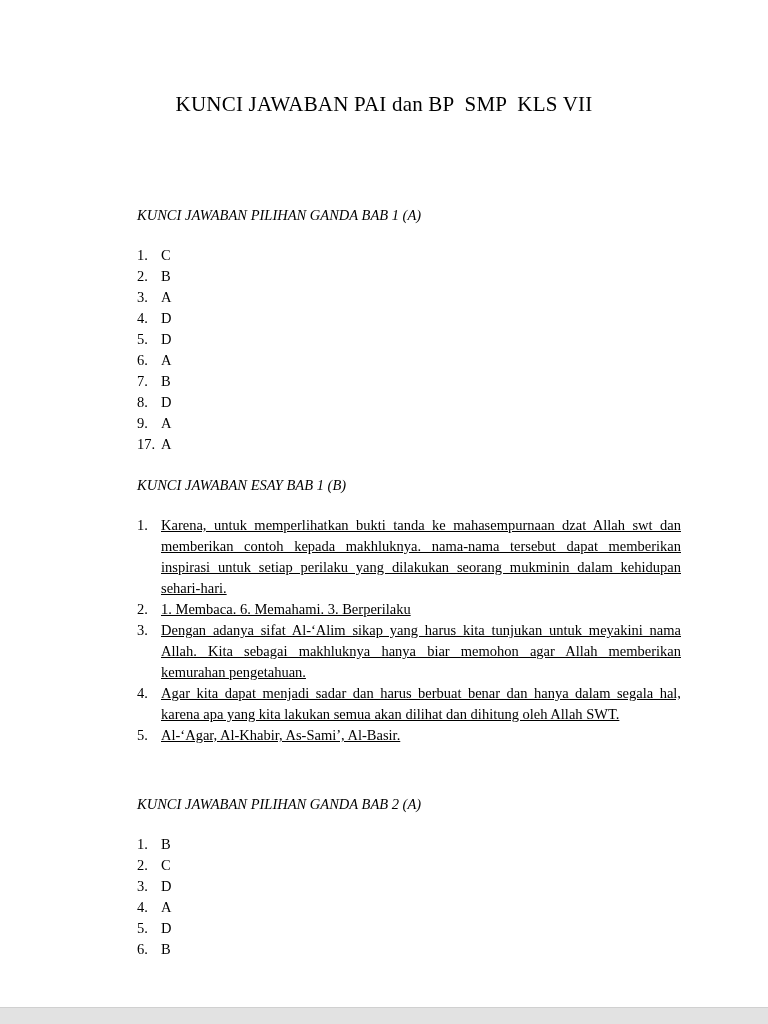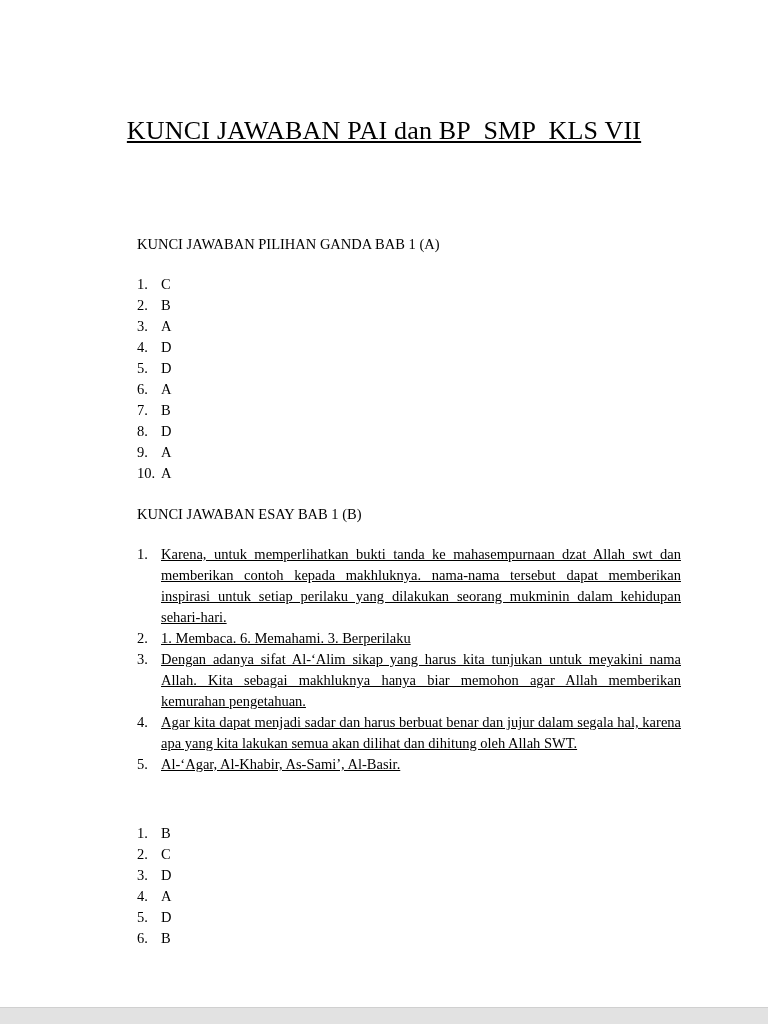--- a/index.html
+++ b/index.html
@@ -18,42 +18,42 @@
   .page {
     position: absolute;
     top: 0;
     left: 0;
     width: 768px;
     height: 1007px;
     background: #ffffff;
   }
 
   .title {
-    font-size: 26px;
+    font-size: 21px;
     font-weight: normal;
     text-align: center;
-    padding-top: 116px;
+    padding-top: 92px;
     white-space: pre-wrap;
     letter-spacing: 0.2px;
-    text-decoration: underline;
   }
 
   .content {
     margin: 88px 87px 0 137px;
     font-size: 14.5px;
     line-height: 21px;
   }
 
   .section { margin-bottom: 20px; }
   .section.essay { margin-bottom: 48px; }
 
   .section-heading {
     font-size: 14.5px;
     line-height: 21px;
     margin-bottom: 19px;
+    font-style: italic;
   }
 
   ol.item-list {
     list-style: none;
     margin: 0;
     padding: 0;
   }
 
   ol.item-list li {
     display: flex;
@@ -124,21 +124,21 @@
             </li>
             <li>
               <span class="num">8.</span>
               <span class="item-text">D</span>
             </li>
             <li>
               <span class="num">9.</span>
               <span class="item-text">A</span>
             </li>
             <li>
-              <span class="num">10.</span>
+              <span class="num">17.</span>
               <span class="item-text">A</span>
             </li>
           </ol>
         </div>
         <div class="section essay">
           <p class="section-heading">KUNCI JAWABAN ESAY BAB 1 (B)</p>
           <ol class="item-list essay">
             <li>
               <span class="num">1.</span>
               <span class="item-text">Karena, untuk memperlihatkan bukti tanda ke mahasempurnaan dzat Allah swt dan memberikan contoh kepada makhluknya. nama-nama tersebut dapat memberikan inspirasi untuk setiap perilaku yang dilakukan seorang mukminin dalam kehidupan sehari-hari.</span>
@@ -146,29 +146,30 @@
             <li>
               <span class="num">2.</span>
               <span class="item-text">1. Membaca. 6. Memahami. 3. Berperilaku</span>
             </li>
             <li>
               <span class="num">3.</span>
               <span class="item-text">Dengan adanya sifat Al-‘Alim sikap yang harus kita tunjukan untuk meyakini nama Allah. Kita sebagai makhluknya hanya biar memohon agar Allah memberikan kemurahan pengetahuan.</span>
             </li>
             <li>
               <span class="num">4.</span>
-              <span class="item-text">Agar kita dapat menjadi sadar dan harus berbuat benar dan jujur dalam segala hal, karena apa yang kita lakukan semua akan dilihat dan dihitung oleh Allah SWT.</span>
+              <span class="item-text">Agar kita dapat menjadi sadar dan harus berbuat benar dan hanya dalam segala hal, karena apa yang kita lakukan semua akan dilihat dan dihitung oleh Allah SWT.</span>
             </li>
             <li>
               <span class="num">5.</span>
               <span class="item-text">Al-‘Agar, Al-Khabir, As-Sami’, Al-Basir.</span>
             </li>
           </ol>
         </div>
         <div class="section answers">
+          <p class="section-heading">KUNCI JAWABAN PILIHAN GANDA BAB 2 (A)</p>
           <ol class="item-list answers">
             <li>
               <span class="num">1.</span>
               <span class="item-text">B</span>
             </li>
             <li>
               <span class="num">2.</span>
               <span class="item-text">C</span>
             </li>
             <li>

